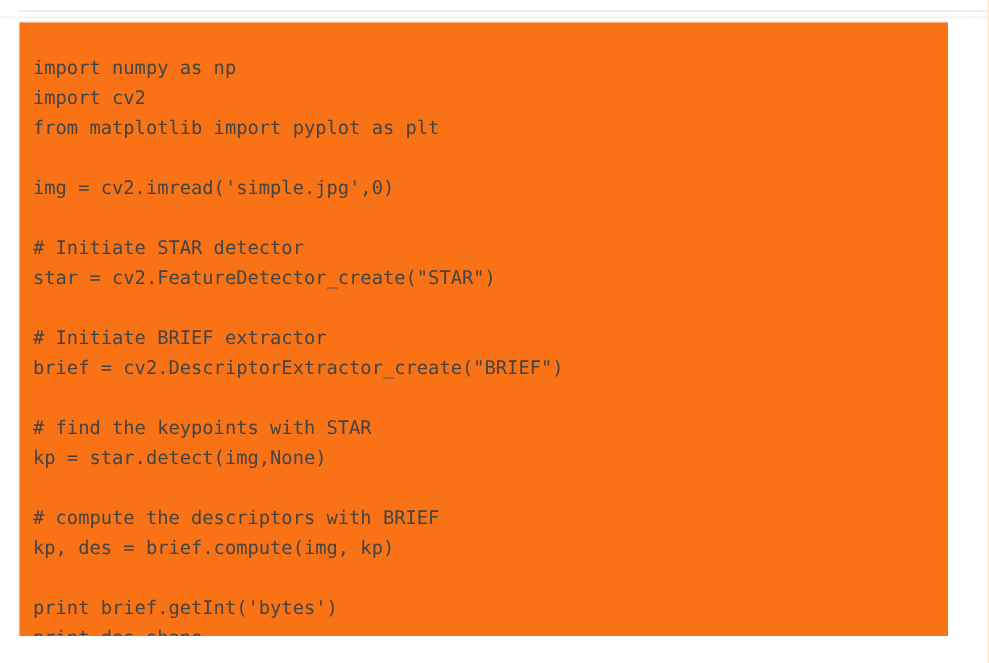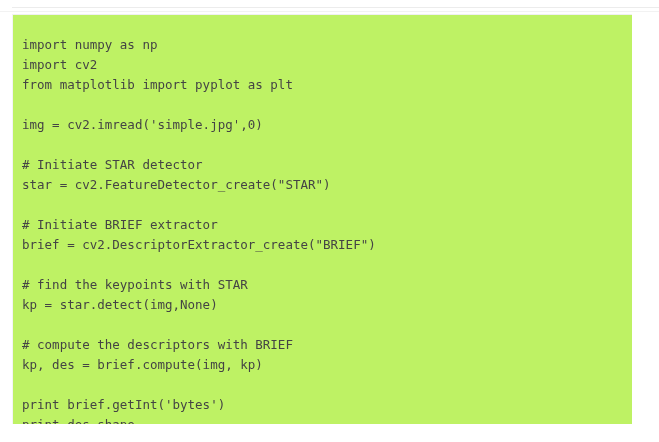--- a/index.html
+++ b/index.html
@@ -67,15 +67,15 @@
   .code-line.blank {
     height: 20px;
   }
 </style>
 </head>
 <body style="background: rgb(255, 255, 255);">
 
 <div class="top-rule"></div>
 <div class="top-rule-2"></div>
 
-<div class="code-panel" style="background: #bef264;">
+<div class="code-panel" style="background: #f97316;">
   <pre class="code-block" id="code-listing" style="color: rgb(68, 68, 68);"><span class="code-line">import numpy as np</span><span class="code-line">import cv2</span><span class="code-line">from matplotlib import pyplot as plt</span><span class="code-line blank">&nbsp;</span><span class="code-line">img = cv2.imread('simple.jpg',0)</span><span class="code-line blank">&nbsp;</span><span class="code-line"># Initiate STAR detector</span><span class="code-line">star = cv2.FeatureDetector_create("STAR")</span><span class="code-line blank">&nbsp;</span><span class="code-line"># Initiate BRIEF extractor</span><span class="code-line">brief = cv2.DescriptorExtractor_create("BRIEF")</span><span class="code-line blank">&nbsp;</span><span class="code-line"># find the keypoints with STAR</span><span class="code-line">kp = star.detect(img,None)</span><span class="code-line blank">&nbsp;</span><span class="code-line"># compute the descriptors with BRIEF</span><span class="code-line">kp, des = brief.compute(img, kp)</span><span class="code-line blank">&nbsp;</span><span class="code-line">print brief.getInt('bytes')</span><span class="code-line">print des.shape</span></pre>
 </div>
 
 </body></html>

